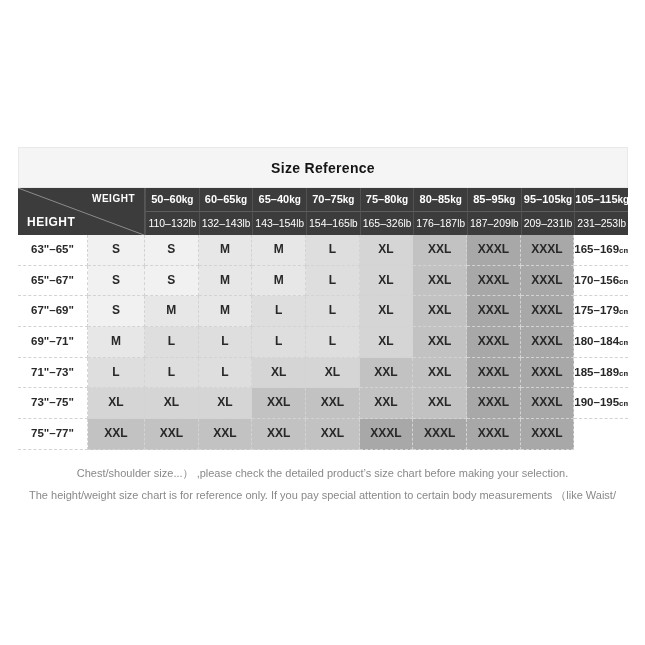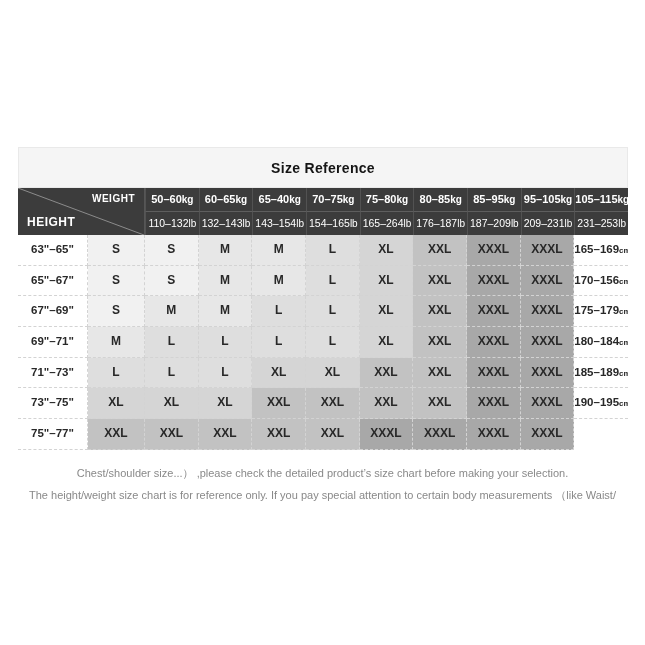--- a/index.html
+++ b/index.html
@@ -74,21 +74,21 @@
       <div class="hcell kg"><span>70–75</span><span class="unit">kg</span></div>
       <div class="hcell kg"><span>75–80</span><span class="unit">kg</span></div>
       <div class="hcell kg"><span>80–85</span><span class="unit">kg</span></div>
       <div class="hcell kg"><span>85–95</span><span class="unit">kg</span></div>
       <div class="hcell kg"><span>95–105</span><span class="unit">kg</span></div>
       <div class="hcell kg"><span>105–115</span><span class="unit">kg</span></div>
       <div class="hcell lb"><span>110–132</span><span class="unit">lb</span></div>
       <div class="hcell lb"><span>132–143</span><span class="unit">lb</span></div>
       <div class="hcell lb"><span>143–154</span><span class="unit">lb</span></div>
       <div class="hcell lb"><span>154–165</span><span class="unit">lb</span></div>
-      <div class="hcell lb"><span>165–264</span><span class="unit">lb</span></div>
+      <div class="hcell lb"><span>165–326</span><span class="unit">lb</span></div>
       <div class="hcell lb"><span>176–187</span><span class="unit">lb</span></div>
       <div class="hcell lb"><span>187–209</span><span class="unit">lb</span></div>
       <div class="hcell lb"><span>209–231</span><span class="unit">lb</span></div>
       <div class="hcell lb"><span>231–253</span><span class="unit">lb</span></div>
     </div>
 
   <div id="size-grid">
 
       <div class="label-in">63"–65"</div>
       <div class="size-cell" style="background: rgb(241, 241, 241);">S</div>

